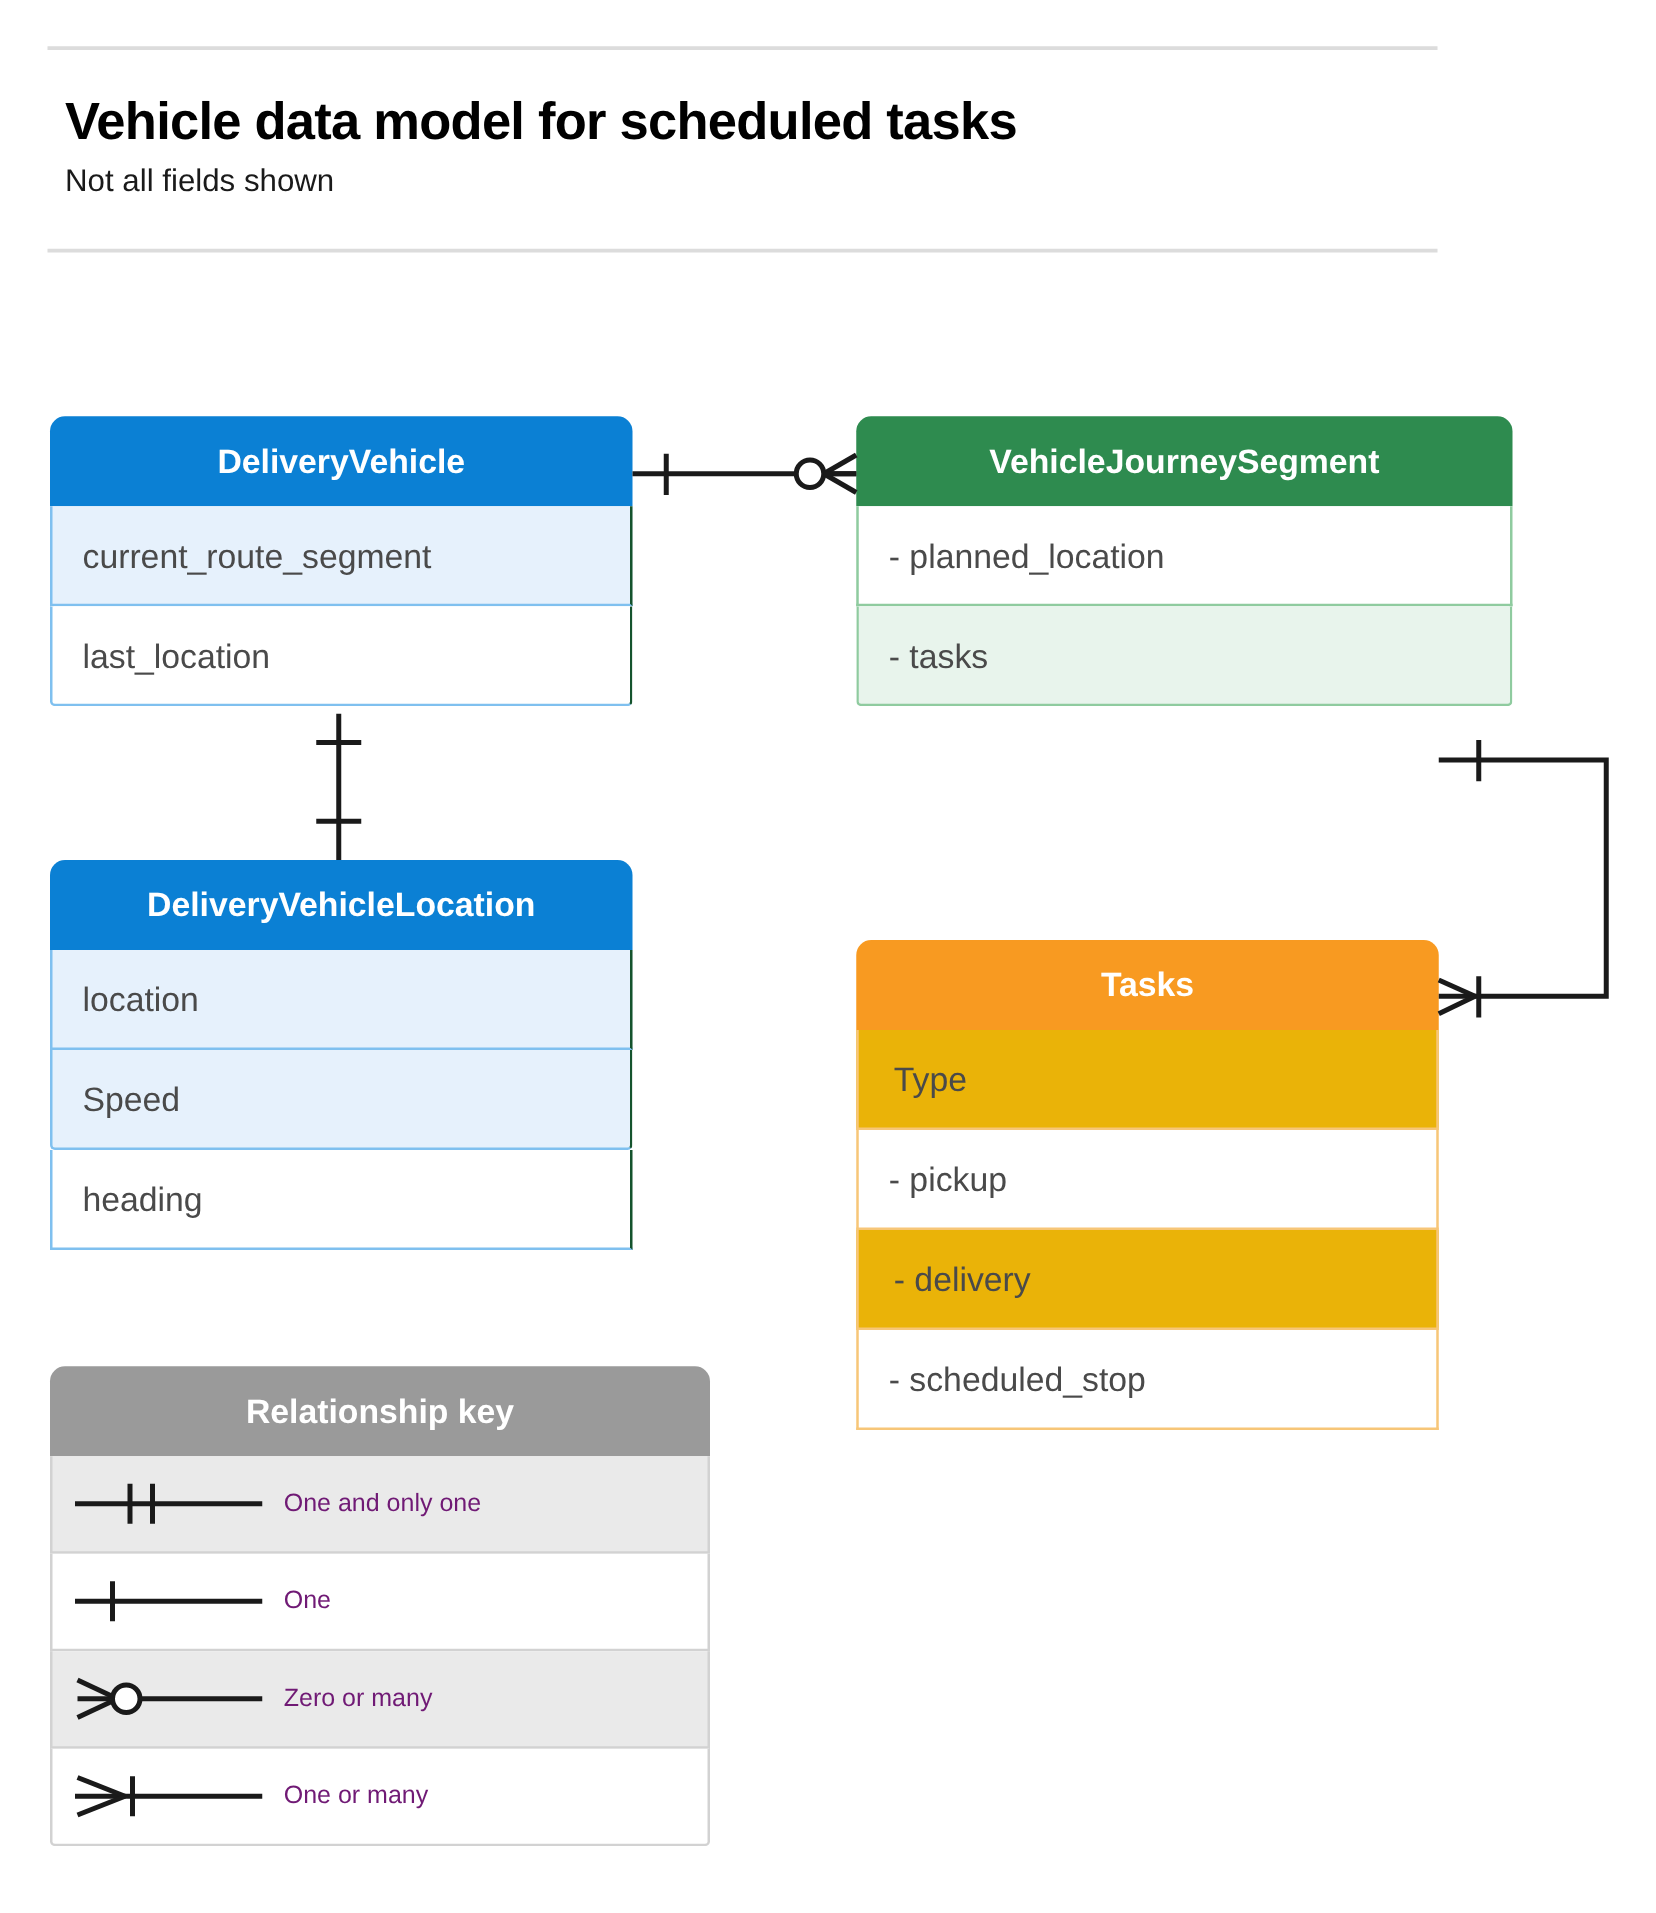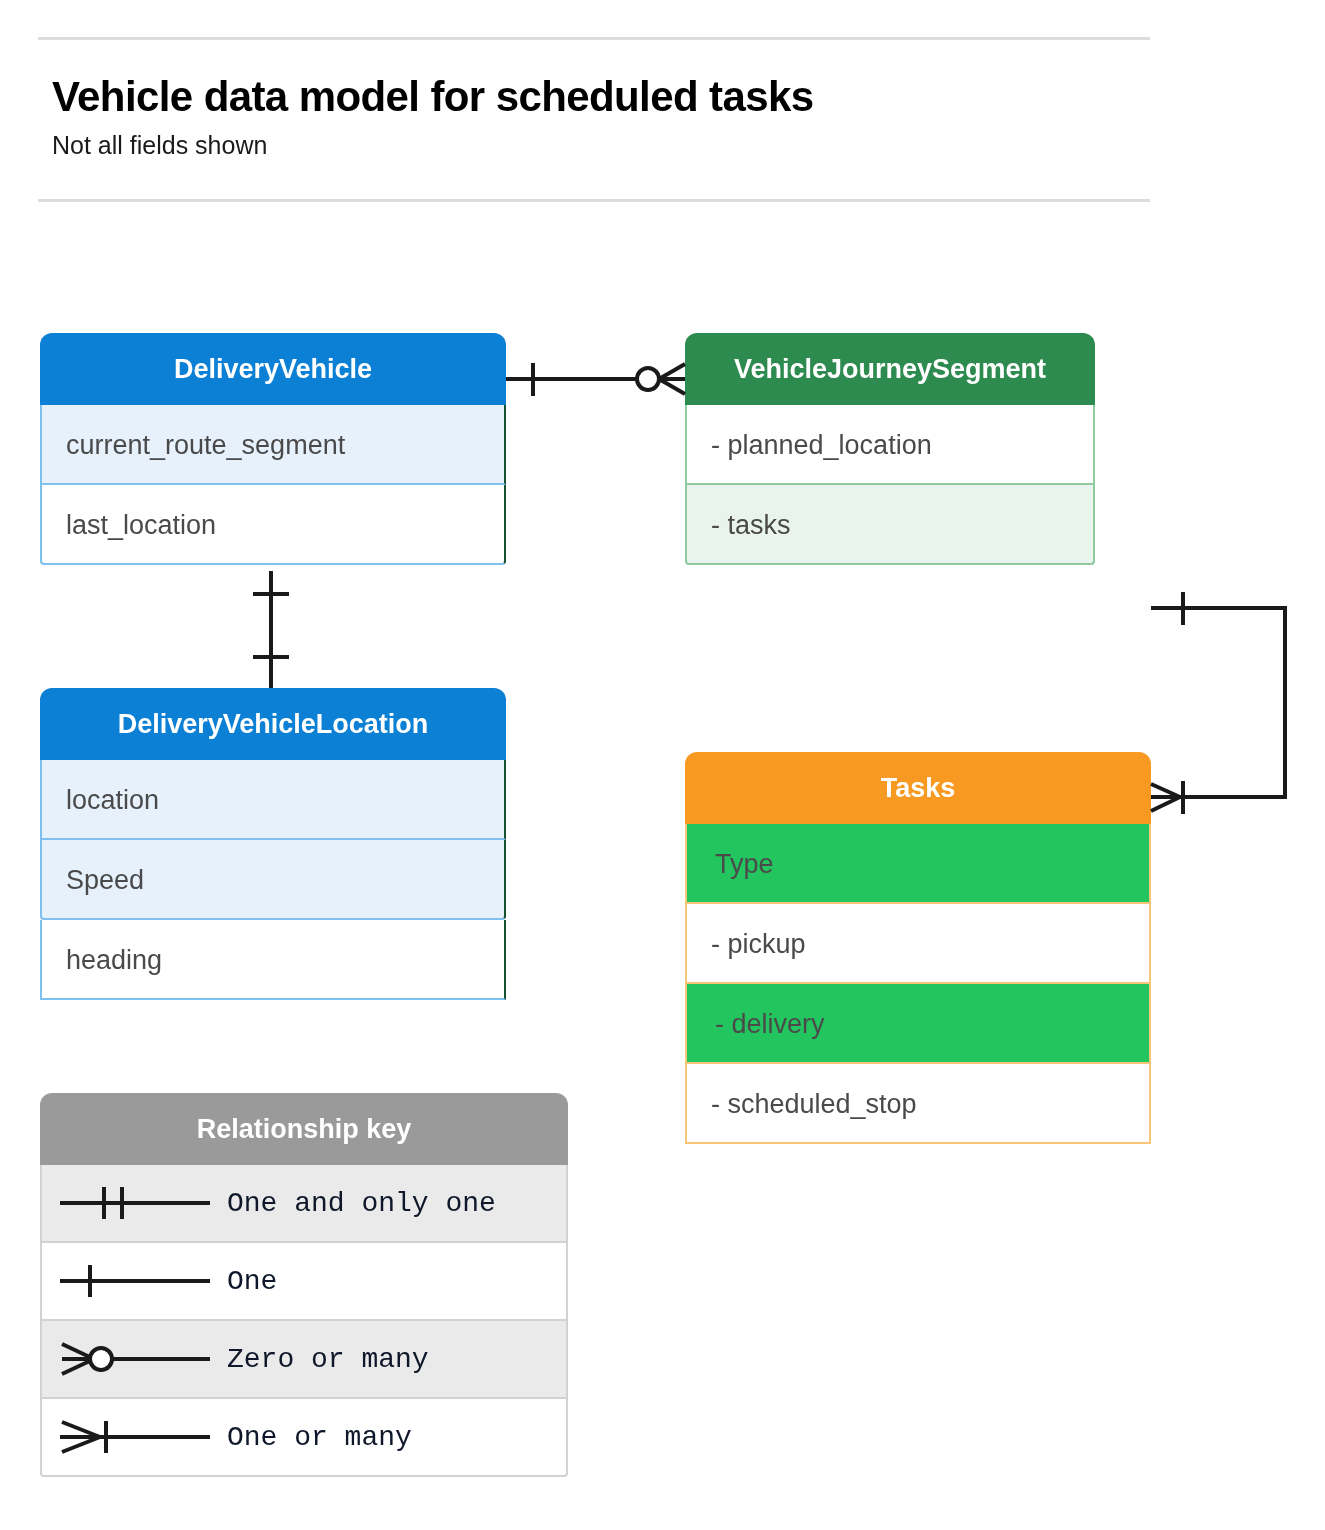--- a/index.html
+++ b/index.html
@@ -97,21 +97,21 @@
   .e-green .entity-row.last { border-radius: 0 0 4px 4px; }
 
   
   .e-orange .entity-header { background: #f89a21; }
   .e-orange .entity-row {
     border-left: 2px solid #f7c678;
     border-right: 2px solid #f7c678;
     border-bottom: 2px solid #f7c678;
     background: #ffffff;
   }
-  .e-orange .entity-row.tint { background: #22c55e; padding-left: 28px; }
+  .e-orange .entity-row.tint { background: #eab308; padding-left: 28px; }
   .e-orange .entity-row.last { border-radius: 0 0 4px 4px; }
 
   
   .e-gray .entity-header { background: #9a9a9a; }
   .e-gray .legend-row {
     box-sizing: border-box;
     height: 78px;
     border-left: 2px solid #d2d2d2;
     border-right: 2px solid #d2d2d2;
     border-bottom: 2px solid #d2d2d2;
@@ -123,24 +123,23 @@
   .legend-symbol {
     position: absolute;
     left: 18px; top: 50%;
     transform: translateY(-50%);
     width: 150px; height: 40px;
   }
   .legend-label {
     position: absolute;
     left: 185px; top: 50%;
     transform: translateY(-50%);
-    font-size: 28px;
-    color: #0f172a;
-    white-space: nowrap;
-    font-family: Liberation Mono, monospace;
+    font-size: 20px;
+    color: #701a75;
+    white-space: nowrap;
   }
 
   
   #connectors {
     position: absolute;
     left: 0; top: 0;
     width: 1325px; height: 1530px;
     pointer-events: none;
   }
 </style>
@@ -151,21 +150,21 @@
 <div id="page-title">Vehicle data model for scheduled tasks</div>
 <div id="page-subtitle">Not all fields shown</div>
 <div id="header-rule-bottom"></div>
 
 <div class="entity e-blue" style="left:40px; top:333px; width:466px;">
   <div class="entity-header">DeliveryVehicle</div>
   <div class="entity-row tint">current_route_segment</div>
   <div class="entity-row last">last_location</div>
 </div>
 
-<div class="entity e-green" style="left:685px; top:333px; width:410px;">
+<div class="entity e-green" style="left:685px; top:333px; width:525px;">
   <div class="entity-header">VehicleJourneySegment</div>
   <div class="entity-row">-  planned_location</div>
   <div class="entity-row tint last">- tasks</div>
 </div>
 
 <div class="entity e-blue" style="left:40px; top:688px; width:466px;">
   <div class="entity-header">DeliveryVehicleLocation</div>
   <div class="entity-row tint">location</div>
   <div class="entity-row tint last">Speed</div>
   <div class="entity-row">heading</div>

